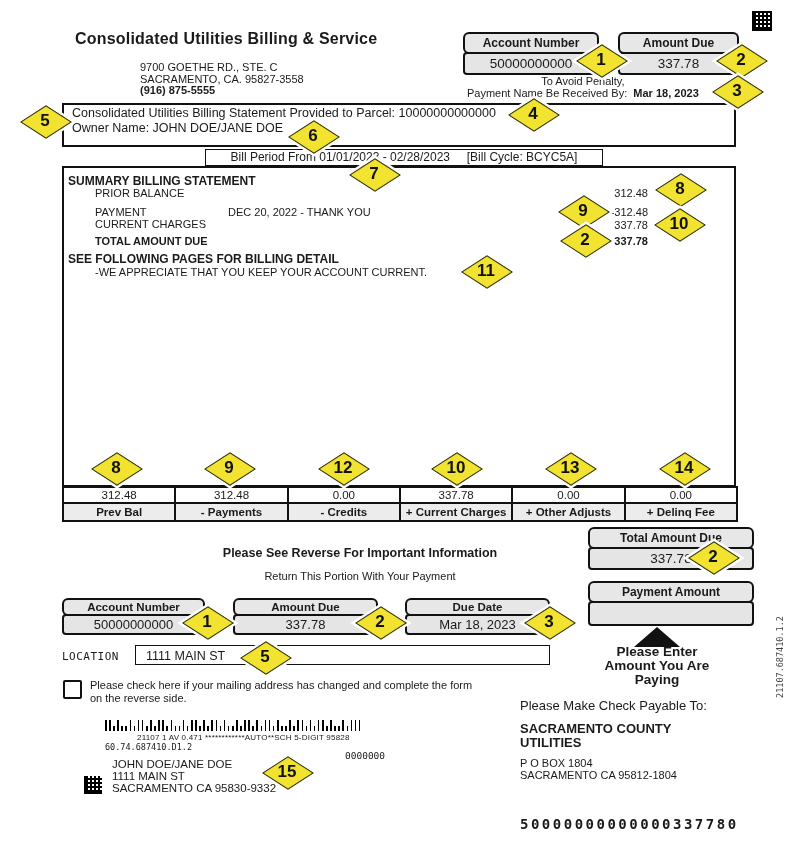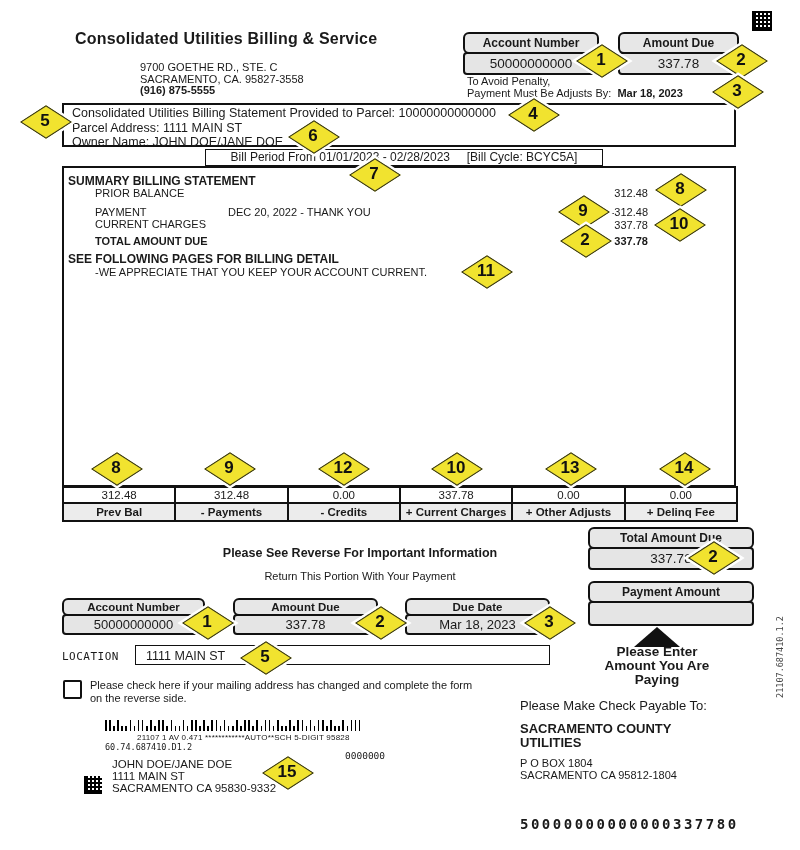--- a/index.html
+++ b/index.html
@@ -63,32 +63,31 @@
 
   <div class="fieldbox" style="left:463px;top:32px;width:136px;">
     <div class="hd" style="font-size:12px;padding:2px 0;">Account Number</div>
     <div class="val" style="font-size:13.5px;padding:2px 0;">50000000000</div>
   </div>
   <div class="fieldbox" style="left:618px;top:32px;width:121px;">
     <div class="hd" style="font-size:12px;padding:2px 0;">Amount Due</div>
     <div class="val" style="font-size:13.5px;padding:2px 0;">337.78</div>
   </div>
 
-  <div class="abs" style="left:467px;top:75px;font-size:11px;line-height:12px;">
+  <div class="abs" style="left:467px;top:75px;font-size:11px;line-height:12px;text-align:center;">
     <div>To Avoid Penalty,</div>
     <div>
-      <span>Payment Must Be Adjusts By:</span>&nbsp;
+      <span>Payment Name Be Received By:</span>&nbsp;
       <span class="b">Mar 18, 2023</span>
     </div>
   </div>
 
   <div class="abs" style="left:62px;top:103px;width:674px;height:44px;border:2px solid #111;
        font-size:12.5px;line-height:14.5px;padding:1px 8px;box-sizing:border-box;">
     <div>Consolidated Utilities Billing Statement Provided to Parcel: 10000000000000</div>
-    <div>Parcel Address: 1111 MAIN ST</div>
     <div>Owner Name: JOHN DOE/JANE DOE</div>
   </div>
 
   <div class="abs ctr" style="left:205px;top:149px;width:396px;height:15px;border:1.5px solid #111;
        font-size:12px;line-height:15px;">
     <span>Bill Period From 01/01/2023 - 02/28/2023</span>
     &nbsp;&nbsp;&nbsp;
     <span>[Bill Cycle:  BCYC5A]</span>
   </div>
 

